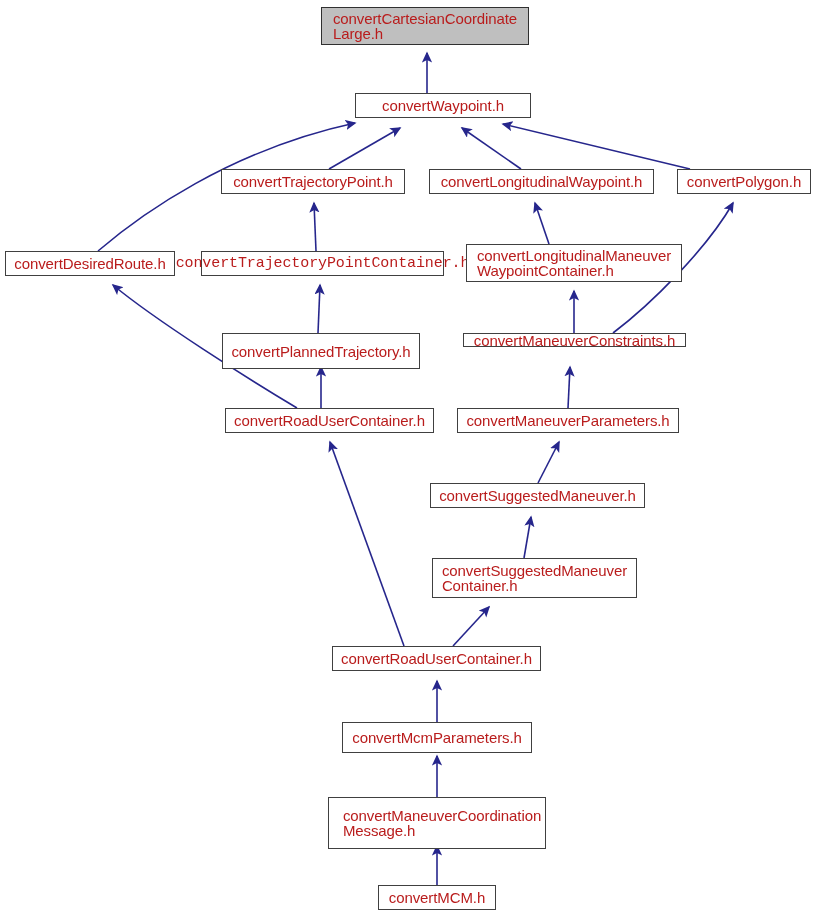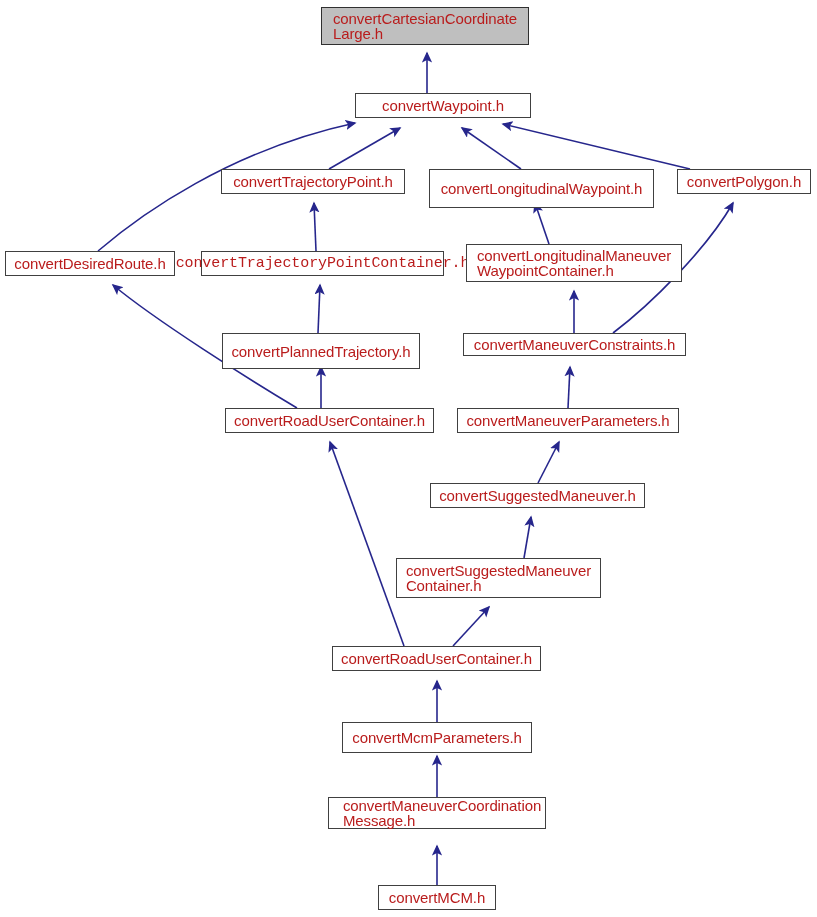--- a/index.html
+++ b/index.html
@@ -80,32 +80,32 @@
         <path d="M 437,722 L 437,681" fill="none" stroke="#26268c" stroke-width="1.6" marker-end="url(#arrowhead)"></path>
         <path d="M 437,797 L 437,756" fill="none" stroke="#26268c" stroke-width="1.6" marker-end="url(#arrowhead)"></path>
         <path d="M 437,885 L 437,846" fill="none" stroke="#26268c" stroke-width="1.6" marker-end="url(#arrowhead)"></path>
       </g>
   </svg>
   <div id="node-layer">
       <div class="node root" style="left: 321px; top: 7px; width: 208px; height: 38px;"><span class="node-label">convertCartesianCoordinate
 Large.h</span></div>
       <div class="node" style="left: 355px; top: 93px; width: 176px; height: 25px;"><span class="node-label">convertWaypoint.h</span></div>
       <div class="node" style="left: 221px; top: 169px; width: 184px; height: 25px;"><span class="node-label">convertTrajectoryPoint.h</span></div>
-      <div class="node" style="left: 429px; top: 169px; width: 225px; height: 39px;"><span class="node-label">convertLongitudinalWaypoint.h</span></div>
+      <div class="node" style="left: 429px; top: 169px; width: 225px; height: 25px;"><span class="node-label">convertLongitudinalWaypoint.h</span></div>
       <div class="node" style="left: 677px; top: 169px; width: 134px; height: 25px;"><span class="node-label">convertPolygon.h</span></div>
       <div class="node" style="left: 5px; top: 251px; width: 170px; height: 25px;"><span class="node-label">convertDesiredRoute.h</span></div>
       <div class="node" style="left: 201px; top: 251px; width: 243px; height: 25px; font-family: Liberation Mono, monospace;"><span class="node-label">convertTrajectoryPointContainer.h</span></div>
       <div class="node" style="left: 466px; top: 244px; width: 216px; height: 38px;"><span class="node-label">convertLongitudinalManeuver
 WaypointContainer.h</span></div>
       <div class="node" style="left: 222px; top: 333px; width: 198px; height: 36px;"><span class="node-label">convertPlannedTrajectory.h</span></div>
-      <div class="node" style="left: 463px; top: 333px; width: 223px; height: 23px;"><span class="node-label">convertManeuverConstraints.h</span></div>
+      <div class="node" style="left: 463px; top: 333px; width: 223px; height: 14px;"><span class="node-label">convertManeuverConstraints.h</span></div>
       <div class="node" style="left: 217px; top: 408px; width: 209px; height: 25px; margin-left: 8px;"><span class="node-label">convertRoadUserContainer.h</span></div>
       <div class="node" style="left: 457px; top: 408px; width: 222px; height: 25px;"><span class="node-label">convertManeuverParameters.h</span></div>
       <div class="node" style="left: 430px; top: 483px; width: 215px; height: 25px;"><span class="node-label">convertSuggestedManeuver.h</span></div>
-      <div class="node" style="left: 396px; top: 558px; width: 205px; height: 40px;"><span class="node-label">convertSuggestedManeuver
+      <div class="node" style="left: 432px; top: 558px; width: 205px; height: 40px;"><span class="node-label">convertSuggestedManeuver
 Container.h</span></div>
       <div class="node" style="left: 332px; top: 646px; width: 209px; height: 25px;"><span class="node-label">convertRoadUserContainer.h</span></div>
       <div class="node" style="left: 342px; top: 722px; width: 190px; height: 31px;"><span class="node-label">convertMcmParameters.h</span></div>
-      <div class="node" style="left: 328px; top: 797px; width: 218px; height: 32px; padding-left: 10px;"><span class="node-label">convertManeuverCoordination
+      <div class="node" style="left: 328px; top: 797px; width: 218px; height: 52px; padding-left: 10px;"><span class="node-label">convertManeuverCoordination
 Message.h</span></div>
       <div class="node" style="left: 378px; top: 885px; width: 118px; height: 25px;"><span class="node-label">convertMCM.h</span></div>
     </div>
 </div>
 
 </body></html>

